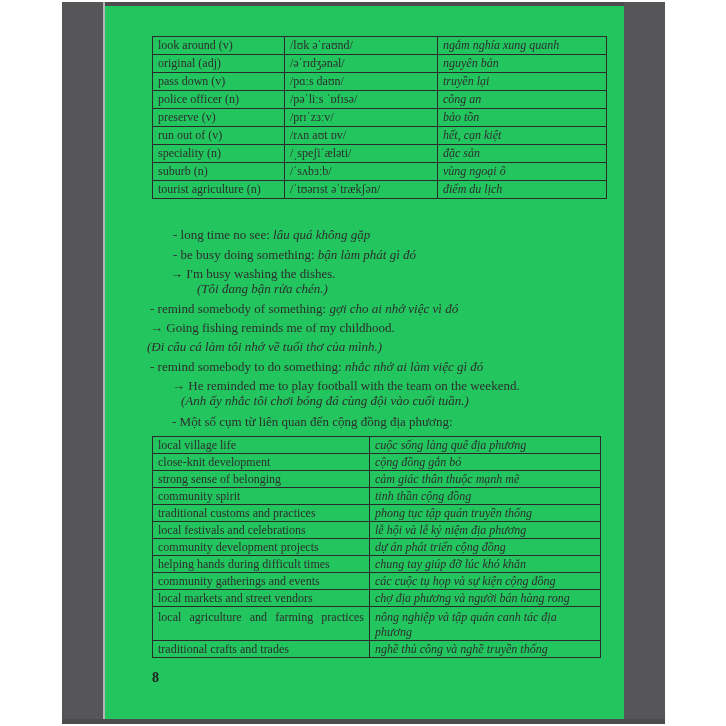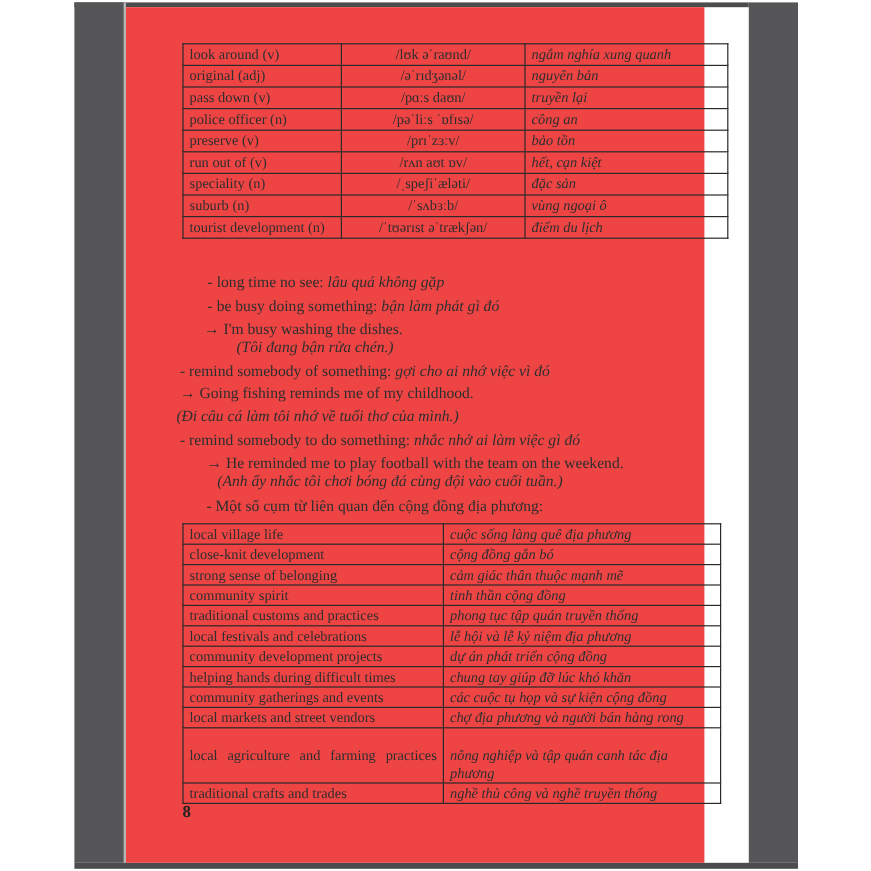--- a/index.html
+++ b/index.html
@@ -6,37 +6,37 @@
   body{
     width:726px;height:726px;position:relative;background:#ffffff;
     font-family:"Liberation Serif", serif;color:#2e2e2e;overflow:hidden;
   }
   
   .edge-top{position:absolute;left:62px;top:2px;width:562px;height:4px;background:#4c4c4e;}
   .edge-bottom{position:absolute;left:62px;top:719px;width:603px;height:5px;background:#4c4c4e;}
   .bar-left{position:absolute;left:62px;top:2px;width:41px;height:717px;background:#565659;border-right:2px solid #b5b5b5;}
   .bar-right{position:absolute;left:624px;top:2px;width:41px;height:717px;background:#565659;}
   
-  .page{position:absolute;left:105px;top:6px;width:482px;height:713px;background:#ef4444;}
+  .page{position:absolute;left:105px;top:6px;width:519px;height:713px;background:#22c55e;}
   
   table{border-collapse:collapse;table-layout:fixed;position:absolute;}
   td{border:1px solid #2a2a2a;padding:0 5px;font-size:12px;line-height:1.25;
      color:#2e2e2e;overflow:hidden;white-space:nowrap;vertical-align:middle;}
   .vocab-table{left:47px;top:30px;width:427px;}
   .vocab-table td{height:17px;}
   .col-word{width:121px;}
-  .col-ipa{width:142px;text-align:center;}
+  .col-ipa{width:142px;}
   .col-meaning{width:158px;}
   .phrase-table{left:47px;top:430px;width:430px;}
   .phrase-table td{height:16px;}
   .col-en{width:206px;margin-top:36px;}
   .col-vi{width:220px;}
   td.vi{font-style:italic;}
   td.wrap{white-space:normal;}
-  tr.tall td{height:30px;vertical-align:top;padding-top:15px;}
+  tr.tall td{height:30px;vertical-align:top;padding-top:3px;}
   td.justify{text-align:justify;text-align-last:justify;}
   
   .note-line{position:absolute;font-size:13px;white-space:nowrap;color:#2e2e2e;}
   .note-line .it{font-style:italic;}
   .n1{top:221px;left:68px;}
   .n2{top:241px;left:68px;}
   .n3{top:260px;left:65px;}
   .n4{top:275px;left:92px;font-style:italic;}
   .n5{top:295px;left:45px;}
   .n6{top:314px;left:45px;}
@@ -94,21 +94,21 @@
         <td class="col-word">speciality (n)</td>
         <td class="col-ipa">/ˌspeʃiˈæləti/</td>
         <td class="col-meaning vi">đặc sản</td>
       </tr>
       <tr>
         <td class="col-word">suburb (n)</td>
         <td class="col-ipa">/ˈsʌbɜːb/</td>
         <td class="col-meaning vi">vùng ngoại ô</td>
       </tr>
       <tr>
-        <td class="col-word">tourist development (n)</td>
+        <td class="col-word">tourist agriculture (n)</td>
         <td class="col-ipa">/ˈtʊərɪst əˈtrækʃən/</td>
         <td class="col-meaning vi">điểm du lịch</td>
       </tr>
     </tbody>
   </table>
 
   <div class="note-line n1"><span>- long time no see: </span><span class="it">lâu quá không gặp</span></div>
   <div class="note-line n2"><span>- be busy doing something: </span><span class="it">bận làm phát gì đó</span></div>
   <div class="note-line n3"><span>→ I'm busy washing the dishes.</span></div>
   <div class="note-line n4"><span>(Tôi đang bận rửa chén.)</span></div>

